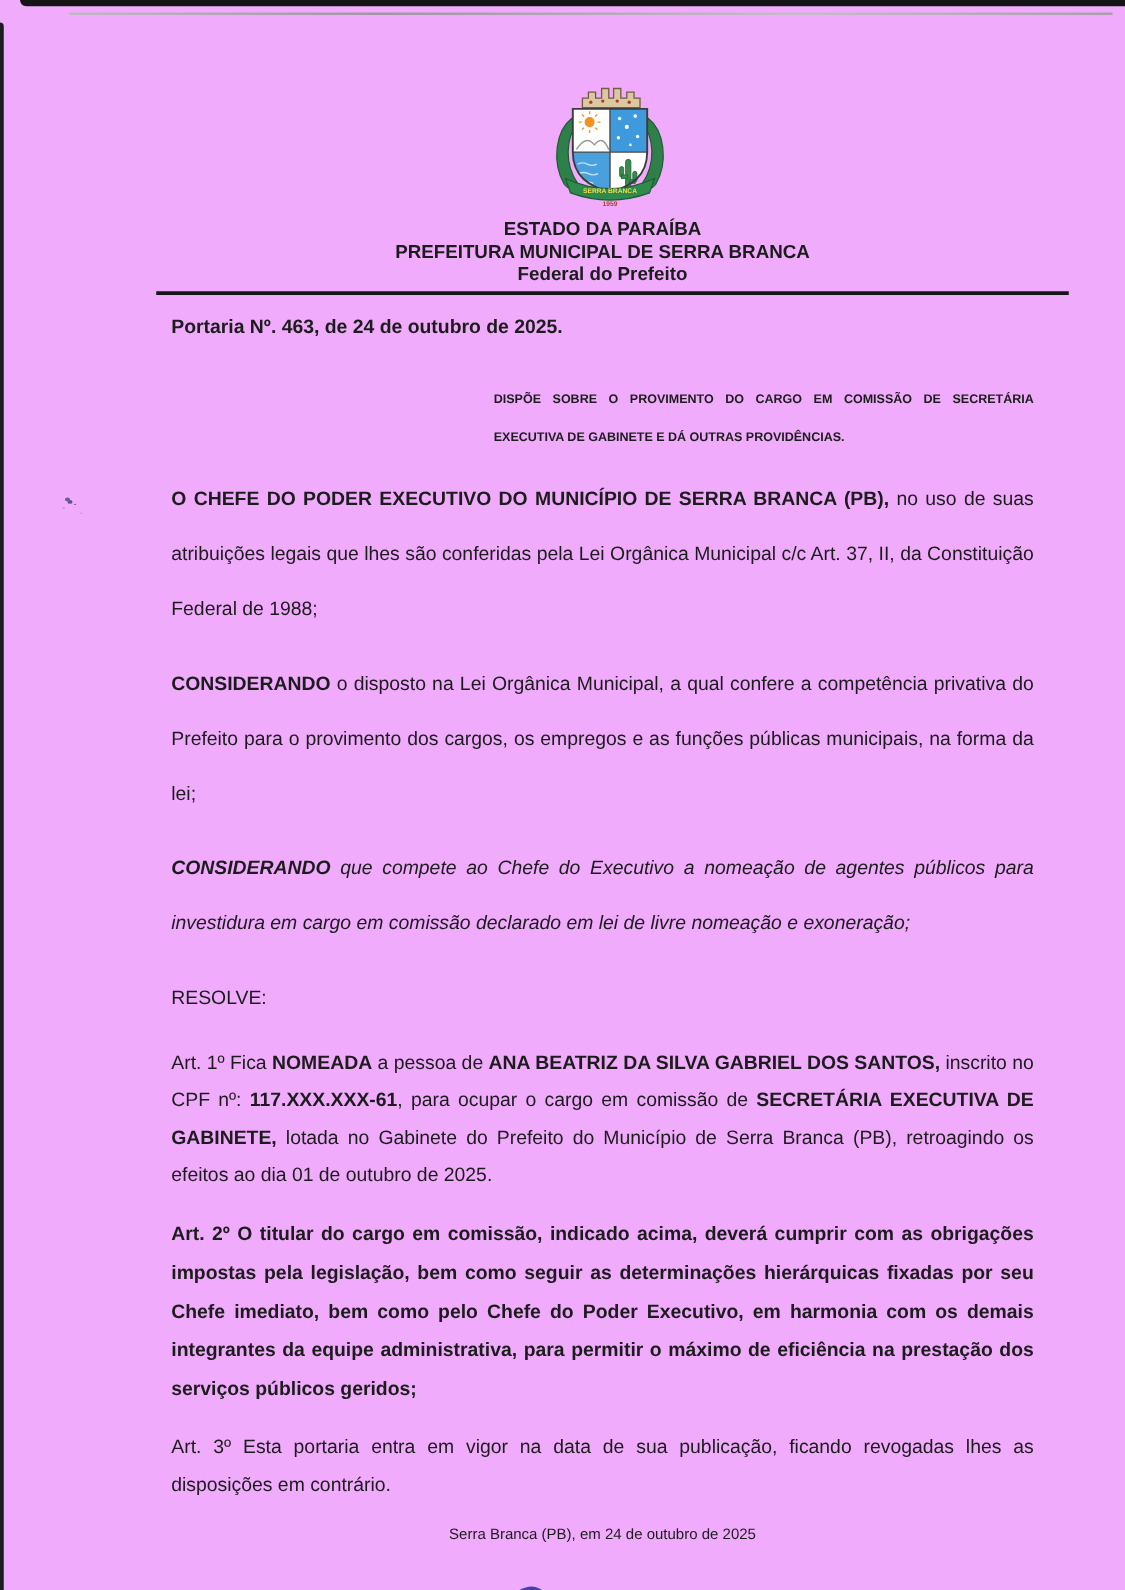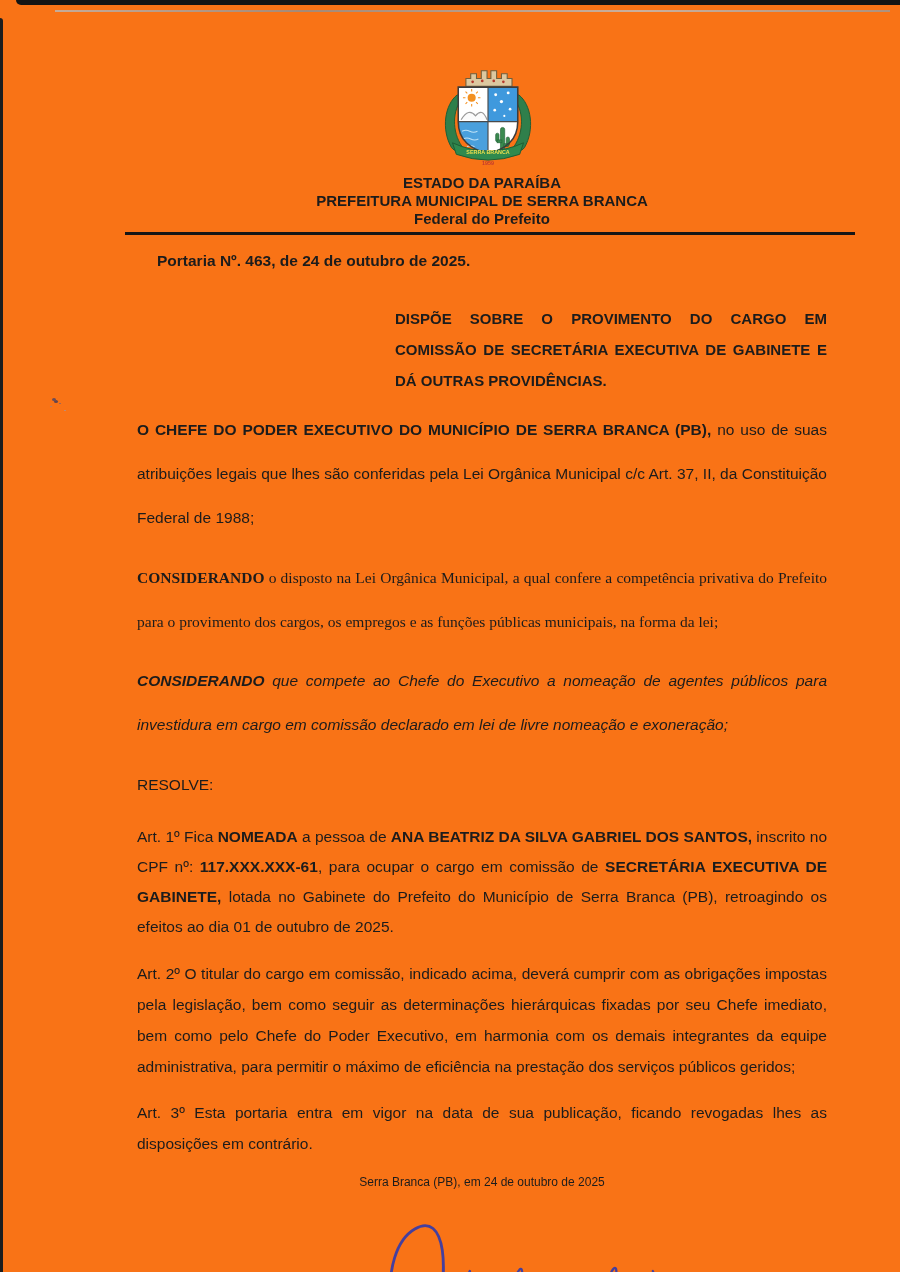--- a/index.html
+++ b/index.html
@@ -1,46 +1,46 @@
 <!DOCTYPE html>
 <html lang="pt"><head>
 <meta charset="utf-8">
 <style>
   html,body{margin:0;padding:0;background:#ffffff;}
   .page{
     position:relative;
     width:900px;height:1272px;
-    background:#f97316;
+    background:#f0abfc;
     font-family:"Liberation Sans", sans-serif;
     color:#1c1c1c;
     overflow:hidden;
   }
   
   .scan-top{position:absolute;top:0;left:16px;right:0;height:5px;background:#141414;border-bottom-left-radius:6px;}
   .scan-top-gray{position:absolute;top:10px;left:55px;right:10px;height:2px;background:linear-gradient(90deg,#b9b9b9,#8f8f8f 30%,#bfbfbf 70%,#9a9a9a);opacity:.8;}
   .scan-left{position:absolute;top:18px;left:0;width:3px;bottom:0;background:#1d1d1d;border-top-right-radius:3px;}
   .ink-smudge{position:absolute;left:52px;top:398px;width:4px;height:3px;border-radius:50%;background:#3c3f6e;opacity:.75;
     box-shadow:6px 4px 0 -1px #5b5e86,-3px 7px 0 -1px #8285a5,11px 11px 0 -1px #9a9cb4,2px 2px 0 0 #32355f;}
   .doc{position:relative;padding:62px 73px 0 137px;}
   
   .crest-wrap{width:100%;text-align:center;margin-left:6px;}
   .crest-wrap svg{display:inline-block;}
   .hdr{ text-align:center;font-weight:700;font-size:15px;line-height:18px;margin-top:4px;}
   .hdr-line{white-space:nowrap;}
   .rule{height:3px;background:#161616;margin:4px -28px 0 -12px;}
   
-  .portaria-title{margin-top:17px;font-size:15.5px;font-weight:700;margin-left:20px;}
-  .citation{margin-left:258px;margin-top:33px;font-size:15px;font-weight:700;line-height:31px;text-align:justify;}
+  .portaria-title{margin-top:17px;font-size:15.5px;font-weight:700;}
+  .citation{margin-left:258px;margin-top:33px;font-size:10px;font-weight:700;line-height:31px;text-align:justify;}
   .para{font-size:15.5px;line-height:44px;text-align:justify;}
   .p-opening{margin-top:12px;}
-  .p-c1{margin-top:13px;font-family:Liberation Serif, serif;}
+  .p-c1{margin-top:13px;}
   .p-c2{margin-top:12px;font-style:italic;}
   .p-resolve{margin-top:8px;font-weight:400;}
   .p-art1{margin-top:6px;line-height:30px;}
-  .p-art2{margin-top:1px;line-height:31px;}
+  .p-art2{margin-top:1px;line-height:31px;font-weight:bold;}
   .p-art3{margin-top:14px;line-height:31px;}
   .b{font-weight:700;}
   .dateline{margin-top:10px;text-align:center;font-size:12px;}
   
   .sig-block{position:relative;margin-top:28px;height:190px;}
   .sig-svg{position:absolute;left:50%;top:0;transform:translateX(-48%);}
   .sig-name{position:absolute;top:76px;left:0;right:12px;text-align:center;font-size:16px;font-weight:700;letter-spacing:.2px;margin-top:19px;}
   .sig-title{position:absolute;top:108px;left:0;right:0;text-align:center;font-size:15.5px;font-weight:700;}
 </style>
 </head>

